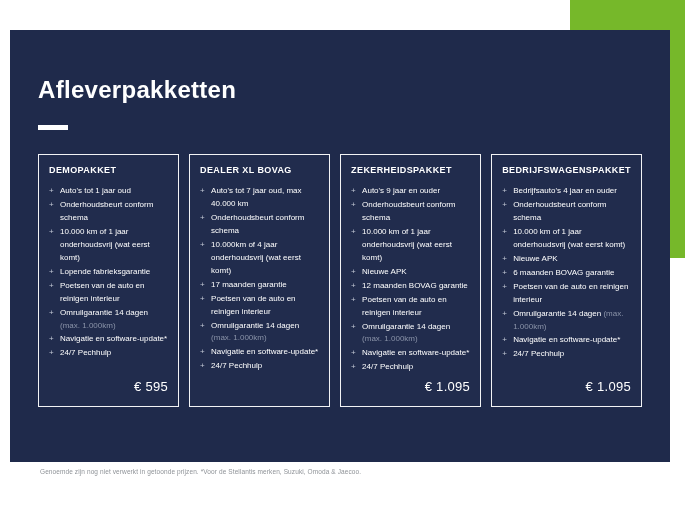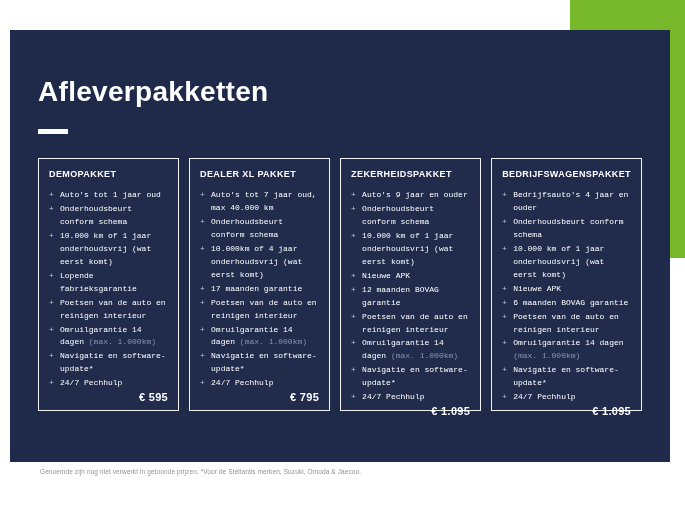--- a/index.html
+++ b/index.html
@@ -20,21 +20,21 @@
   .panel {
     position: absolute;
     left: 10px; top: 30px;
     width: 660px; height: 432px;
     background: #1f2a4b;
     padding: 46px 28px 0 28px;
     color: #ffffff;
   }
   .page-title {
     margin: 0;
-    font-size: 28px;
+    font-size: 24px;
     font-weight: 600;
     letter-spacing: 0.3px;
     color: #ffffff;
   }
   .title-underline {
     width: 30px; height: 5px;
     background: #ffffff;
     margin-top: 21px;
   }
   .cards {
@@ -70,27 +70,27 @@
     font-size: 8px;
     line-height: 1.62;
     color: #ffffff;
     margin-bottom: 1px;
   }
   .plus {
     color: #c3c9d6;
     flex: 0 0 auto;
     width: 6px;
   }
-  .feature-text { flex: 1 1 auto; font-family: Liberation Mono, monospace; }
+  .feature-text { flex: 1 1 auto; }
   .muted { color: #8a93a8; }
   .price {
     margin-top: auto;
     text-align: right;
-    font-size: 11px;
-    font-weight: 700;
+    font-size: 13px;
+    font-weight: 400;
     color: #ffffff;
     letter-spacing: 0.3px;
   }
   .footnote {
     position: absolute;
     left: 40px; top: 468px;
     margin: 0;
     font-size: 6.5px;
     color: #8e9297;
     letter-spacing: 0.1px;
@@ -138,21 +138,21 @@
           </li>
           <li class="feature-item">
             <span class="plus">+</span>
             <span class="feature-text">24/7 Pechhulp</span>
           </li>
         </ul>
     <div class="price">€ 595</div>
   </div>
 
   <div class="card">
-    <h2 class="card-title">DEALER XL PAKKET</h2>
+    <h2 class="card-title">DEALER XL BOVAG</h2>
     <ul class="features">
           <li class="feature-item">
             <span class="plus">+</span>
             <span class="feature-text">Auto's tot 7 jaar oud, max 40.000 km</span>
           </li>
           <li class="feature-item">
             <span class="plus">+</span>
             <span class="feature-text">Onderhoudsbeurt conform schema</span>
           </li>
           <li class="feature-item">
@@ -173,21 +173,20 @@
           </li>
           <li class="feature-item">
             <span class="plus">+</span>
             <span class="feature-text">Navigatie en software-update*</span>
           </li>
           <li class="feature-item">
             <span class="plus">+</span>
             <span class="feature-text">24/7 Pechhulp</span>
           </li>
         </ul>
-    <div class="price">€ 795</div>
   </div>
 
   <div class="card">
     <h2 class="card-title">ZEKERHEIDSPAKKET</h2>
     <ul class="features">
           <li class="feature-item">
             <span class="plus">+</span>
             <span class="feature-text">Auto's 9 jaar en ouder</span>
           </li>
           <li class="feature-item">

